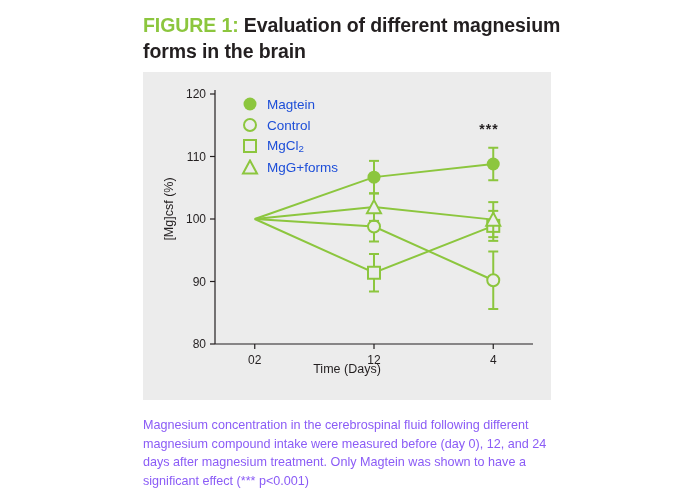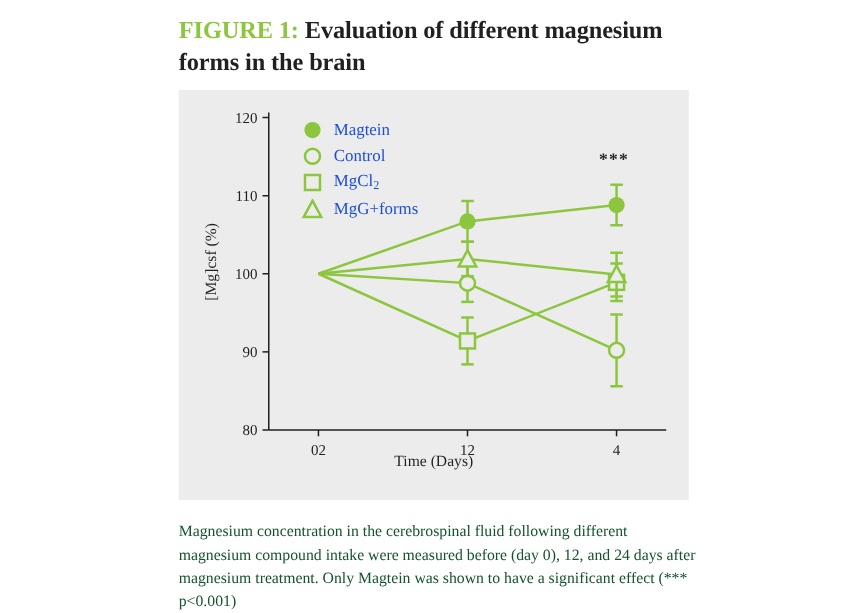--- a/index.html
+++ b/index.html
@@ -11,21 +11,20 @@
     height: 490px;
     background: #ffffff;
     font-family: "Liberation Sans", sans-serif;
     overflow: hidden;
   }
   .page {
     position: relative;
     width: 694px;
     height: 490px;
     box-sizing: border-box;
-    font-family: Liberation Serif, serif;
   }
   .figure-title {
     position: absolute;
     left: 143px;
     top: 12px;
     width: 420px;
     font-size: 19.5px;
     font-weight: bold;
     line-height: 26px;
     color: #231f20;
@@ -42,21 +41,21 @@
     height: 328px;
     background: #ececec;
   }
   .caption {
     position: absolute;
     left: 143px;
     top: 416px;
     width: 415px;
     font-size: 12.6px;
     line-height: 18.5px;
-    color: #14532d;
+    color: #8b5cf6;
   }
 
   
   .plot-area {
     position: absolute;
     left: 0;
     top: 0;
     width: 408px;
     height: 328px;
   }

